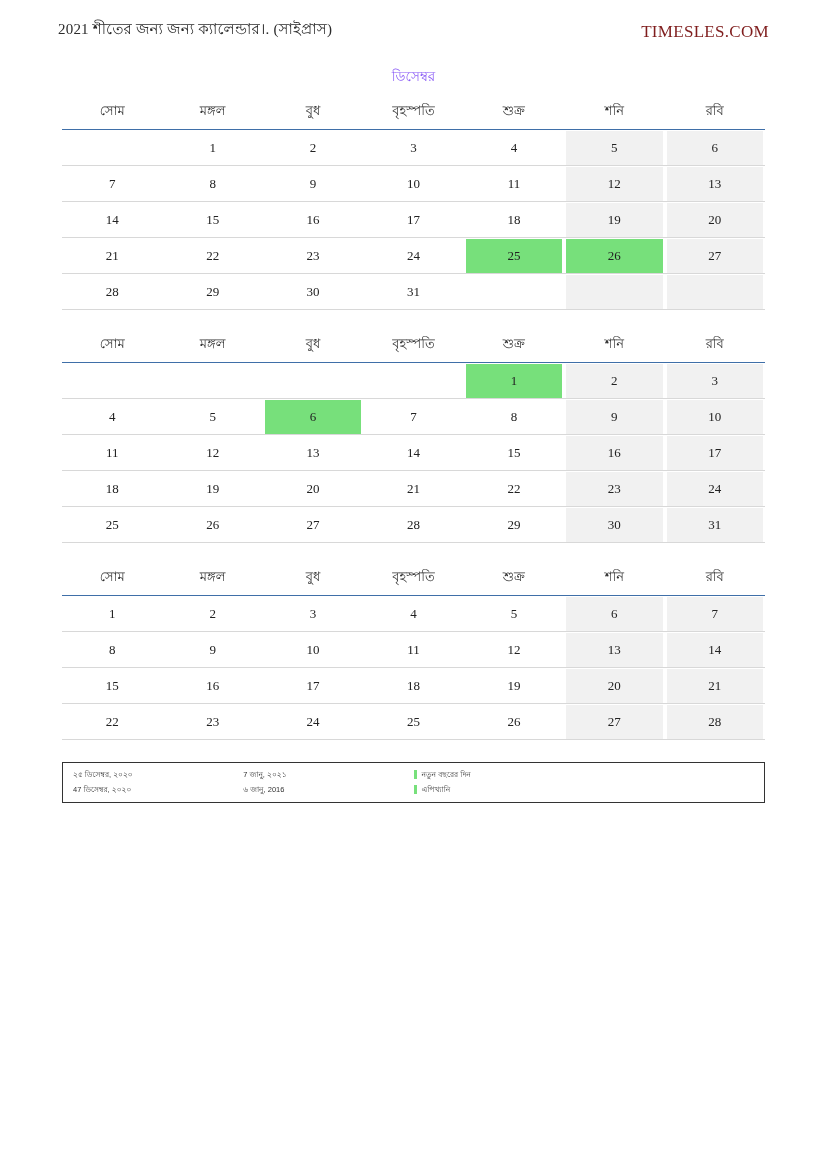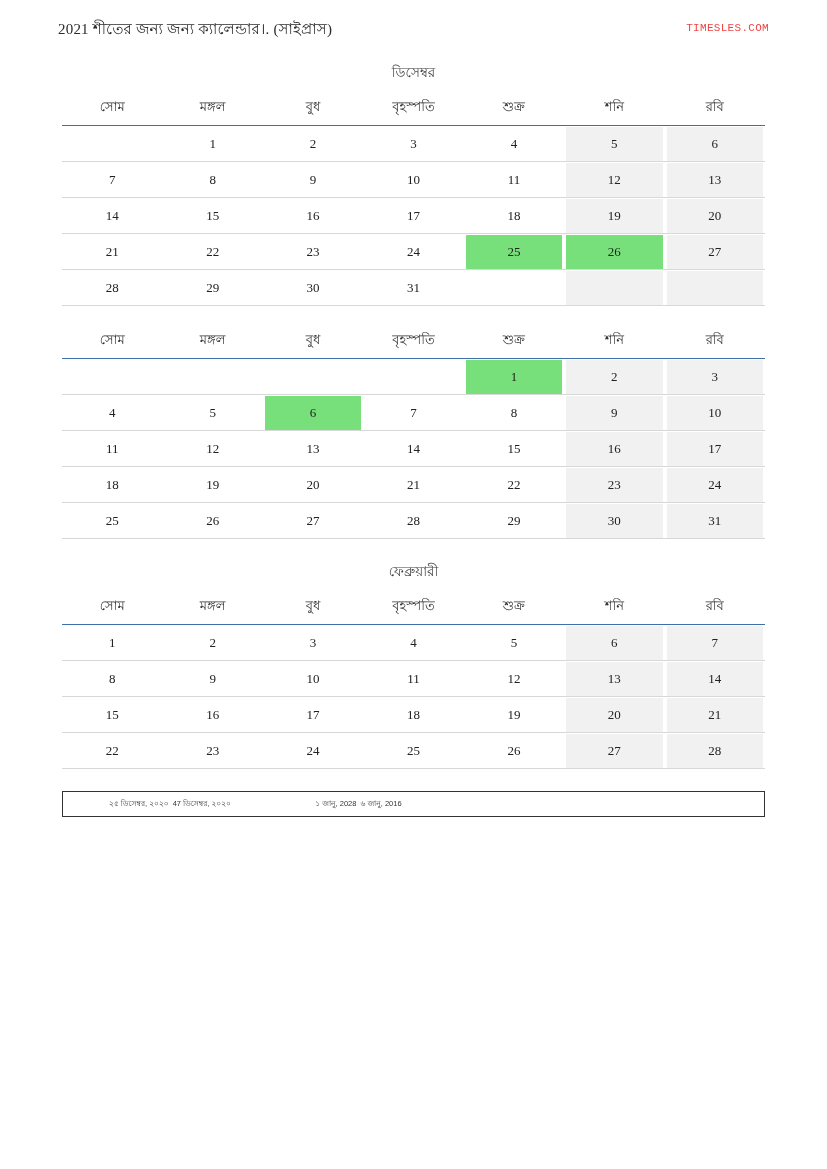--- a/index.html
+++ b/index.html
@@ -28,35 +28,35 @@
     padding: 20px 58px 0 58px;
   }
   .doc-title {
     font-size: 15px;
     color: #2b2b2b;
     font-family: "Liberation Serif", serif;
     letter-spacing: 0.2px;
     line-height: 1.2;
   }
   .site-brand {
-    font-size: 11px;
-    color: #ef4444;
-    font-family: Liberation Mono, monospace;
+    font-size: 17px;
+    color: #7f1d1d;
+    font-family: Liberation Serif, serif;
     letter-spacing: 0.3px;
     padding-top: 2px;
   }
   .months {
     padding: 10px 62px 0 62px;
   }
   .month-block {
     margin-bottom: 22px;
   }
   .month-name {
     text-align: center;
-    color: #404040;
+    color: #8b5cf6;
     font-size: 13.5px;
     font-family: "Liberation Sans", sans-serif;
     margin: 14px 0 10px 0;
     font-weight: normal;
   }
   table.cal {
     width: 100%;
     border-collapse: collapse;
     table-layout: fixed;
   }
@@ -93,22 +93,22 @@
   .legend {
     margin: 6px 62px 0 62px;
     border: 1px solid #333333;
     padding: 6px 10px 7px 10px;
     display: flex;
     flex-wrap: wrap;
   }
   .legend-col {
     width: 25%;
     display: flex;
+    flex-direction: column;
     gap: 4px;
-    margin-left: 36px;
   }
   .legend-row {
     display: flex;
     align-items: center;
     font-size: 7.5px;
     color: #333333;
     font-family: "Liberation Sans", sans-serif;
     line-height: 1.3;
     height: 11px;
   }
@@ -392,21 +392,20 @@
                 <div class="cell">30</div>
               </td>
               <td class="weekend">
                 <div class="cell">31</div>
               </td>
             </tr>
           </tbody>
         </table>
       </div>
       <div class="month-block">
-        <div class="month-name">ফেব্রুয়ারী</div>
         <table class="cal">
           <thead>
             <tr>
               <th>সোম</th>
               <th>মঙ্গল</th>
               <th>বুধ</th>
               <th>বৃহস্পতি</th>
               <th>শুক্র</th>
               <th>শনি</th>
               <th>রবি</th>
@@ -514,21 +513,31 @@
       <div class="legend-col">
         <div class="legend-row">
           <span class="legend-date">২৫ ডিসেম্বর, ২০২০</span>
         </div>
         <div class="legend-row">
           <span class="legend-date">47 ডিসেম্বর, ২০২০</span>
         </div>
       </div>
       <div class="legend-col">
         <div class="legend-row">
-          <span class="legend-date">১ জানু, 2028</span>
+          <span class="legend-date">7 জানু, ২০২১</span>
         </div>
         <div class="legend-row">
           <span class="legend-date">৬ জানু, 2016</span>
+        </div>
+      </div>
+      <div class="legend-col">
+        <div class="legend-row">
+          <span class="legend-bar"></span>
+          <span class="legend-label">নতুন বছরের দিন</span>
+        </div>
+        <div class="legend-row">
+          <span class="legend-bar"></span>
+          <span class="legend-label">এপিখ্যানি</span>
         </div>
       </div>
     </div>
 
 </div>
 
 </body></html>

